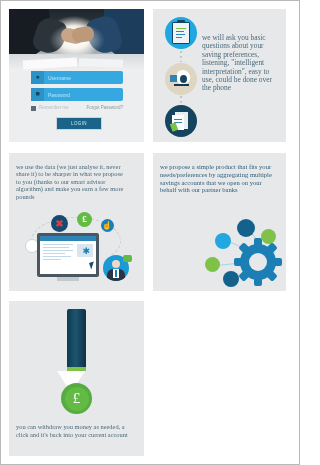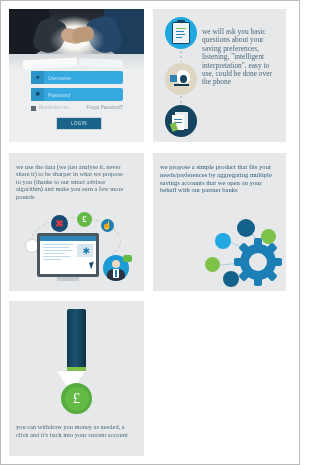--- a/index.html
+++ b/index.html
@@ -106,21 +106,21 @@
   .gl-ear .e4{position:absolute;left:4px;top:15px;width:15px;height:1.6px;background:#0f3a52;}
 
   .gl-doc{position:relative;width:18px;height:20px;}
   .gl-doc .d-b{position:absolute;left:3px;top:1px;width:13px;height:17px;background:#e9eef1;}
   .gl-doc .d-f{position:absolute;left:0px;top:4px;width:12px;height:15px;background:#ffffff;}
   .gl-doc .d-g{position:absolute;left:-1px;top:12px;width:6px;height:8px;background:#7fbf4b;
         transform:rotate(-20deg);}
   .gl-doc .d-l{position:absolute;left:2px;width:8px;height:1.2px;background:#2e85b5;}
 
   .ask-tx{
-    position:absolute;left:49px;top:19px;width:76px;
+    position:absolute;left:49px;top:25px;width:76px;
     font-size:7.4px;line-height:8.4px;color:#4d6a7d;
   }
 
   
   #p-data{left:8px;top:152px;width:135px;height:138px;}
   .data-tx{position:absolute;left:7px;top:10px;width:110px;
     font-size:6.4px;line-height:7.4px;color:#4d6a7d;}
   .data-art{position:absolute;left:8px;top:62px;width:120px;height:72px;}
   .arc{position:absolute;left:14px;top:2px;width:88px;height:46px;
        border:1px dashed #c9ced1;border-radius:50%;border-bottom-color:transparent;}

